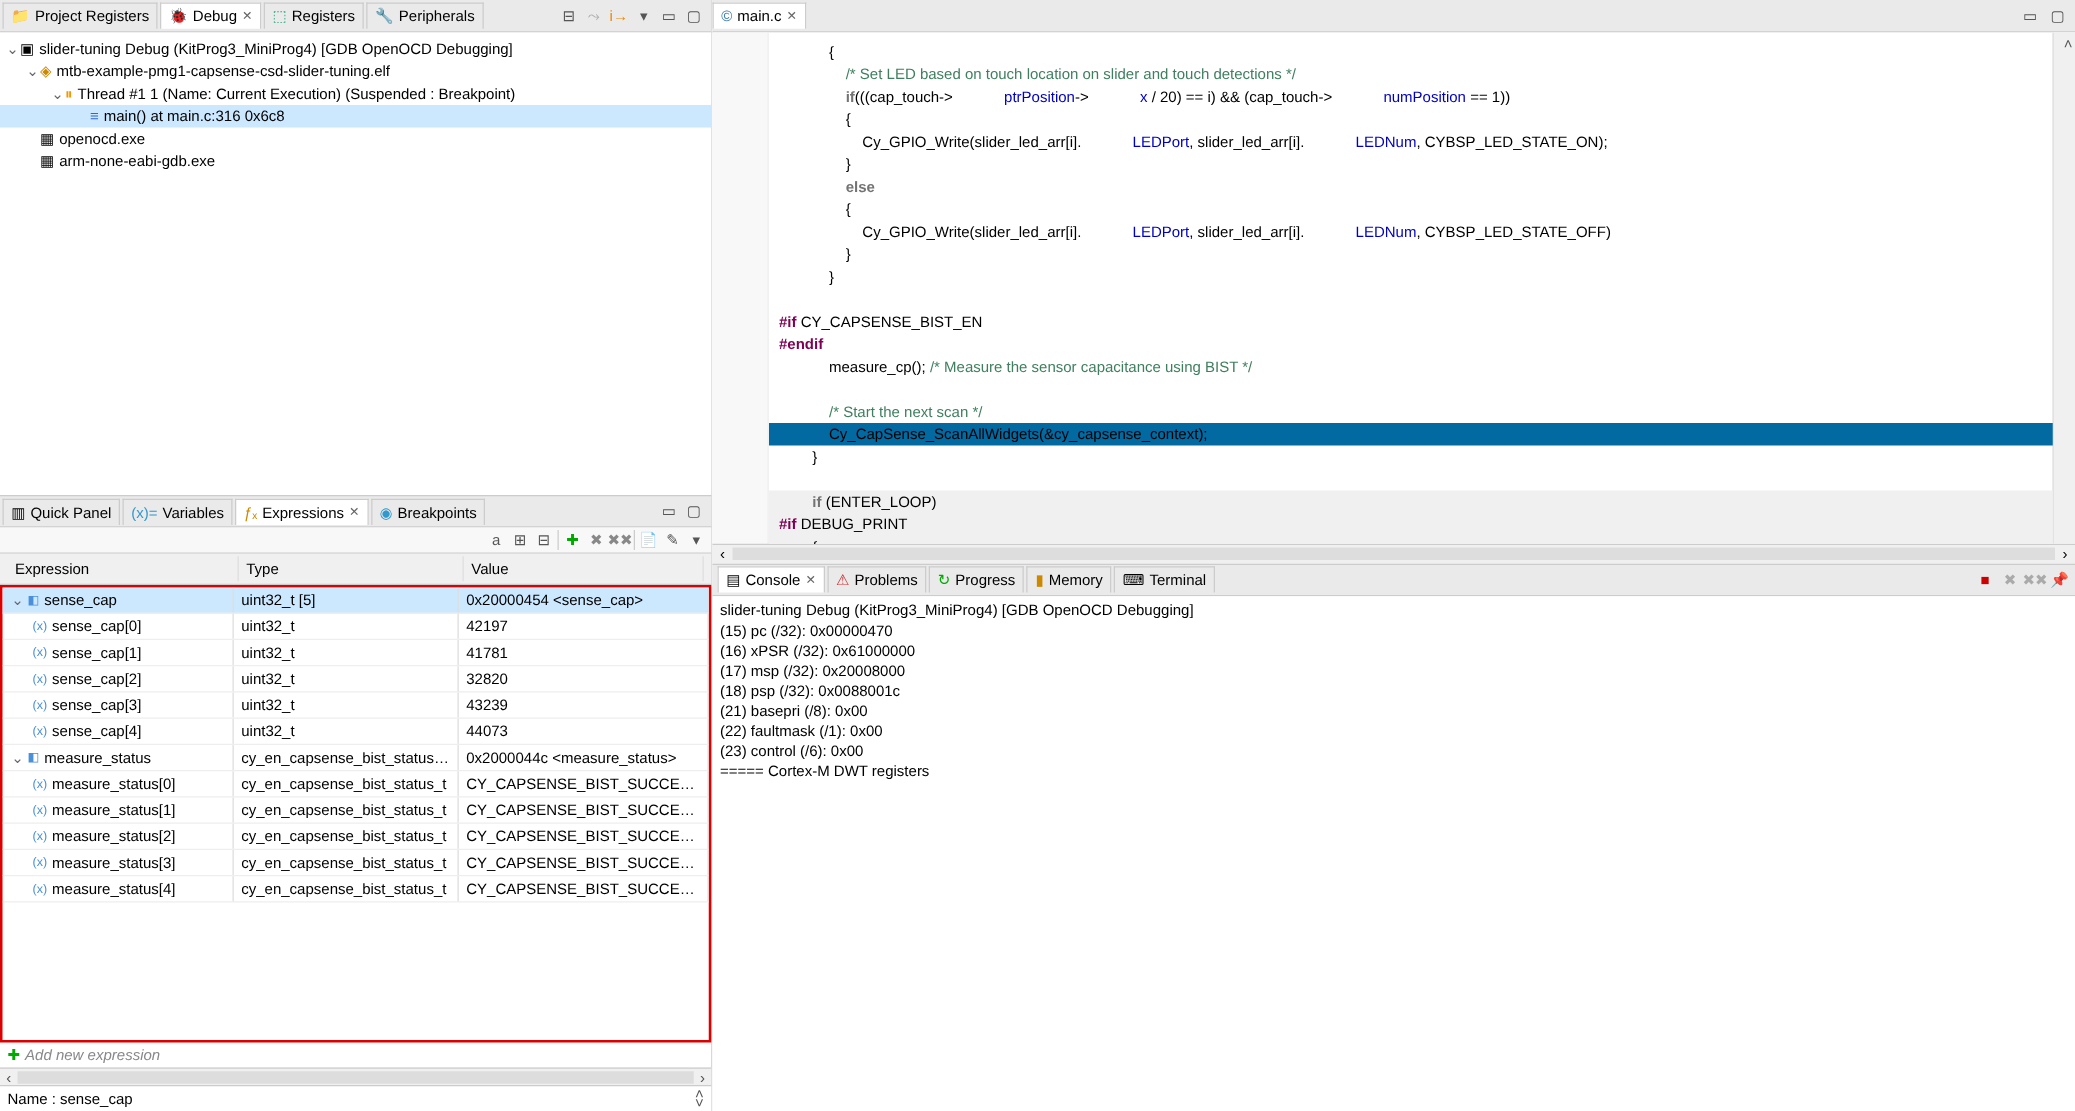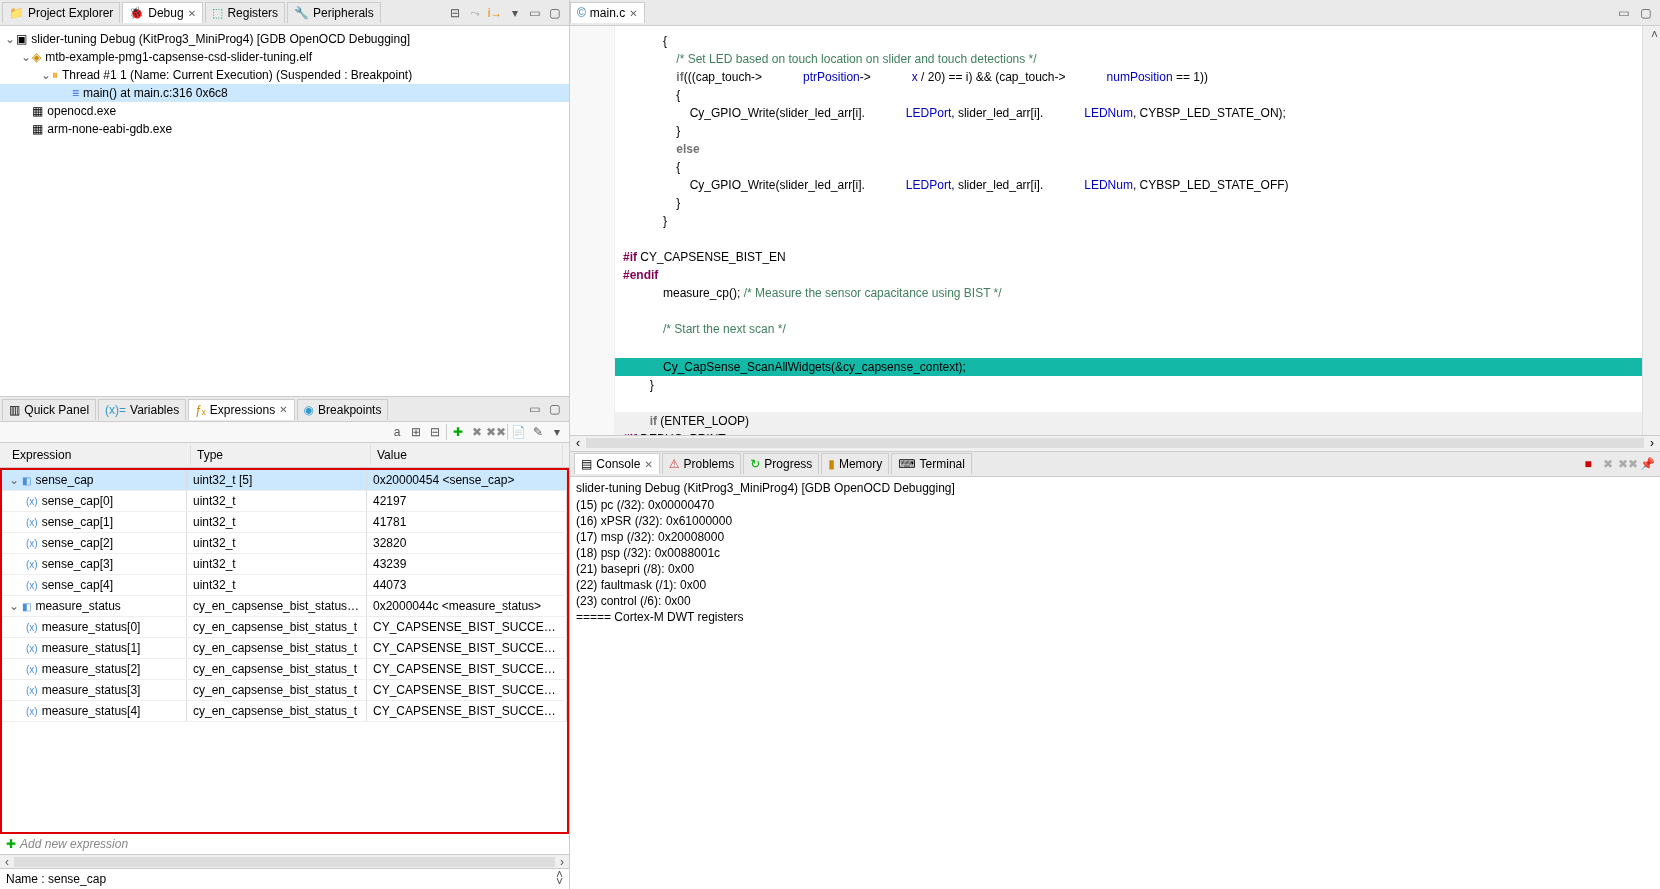--- a/index.html
+++ b/index.html
@@ -48,21 +48,21 @@
 .scroll-bar-h .track { flex: 1; height: 10px; background: #ddd; }
 .detail-line { padding: 3px 6px; background: #fff; border-top: 1px solid #ccc; display: flex; }
 .detail-line .arrows { margin-left: auto; display: flex; flex-direction: column; line-height: 7px; color: #555; }
 
 .editor-tab-bar { display: flex; align-items: center; background: #eaeaea; border-bottom: 1px solid #ccc; height: 26px; }
 .editor { flex: 1; display: flex; overflow: hidden; font-family: Consolas, monospace; font-size: 13px; background: #fff; }
 .gutter { width: 45px; background: #f8f8f8; border-right: 1px solid #eee; flex-shrink: 0; }
 .overview-ruler { width: 18px; background: #f0f0f0; border-left: 1px solid #ddd; flex-shrink: 0; position: relative; }
 .code-area { flex: 1; overflow: auto; padding: 6px 0; position: relative; }
 .code-line { white-space: pre; padding: 0 8px; line-height: 18px; }
-.code-line.highlight-green { background: #14b8a6; margin-top: 20px; }
+.code-line.highlight-green { background: #0369a1; }
 .dim-block { background: #f0f0f0; }
 .kw { color: #737373; font-weight: bold; }
 .pp { color: #7f0055; font-weight: bold; }
 .cm { color: #3f7f5f; }
 .mem { color: #0000c0; margin-left: 41px; }
 .editor-scroll-h { height: 16px; border-top: 1px solid #ccc; display: flex; align-items: center; background: #f0f0f0; }
 
 .console-tab-bar { display: flex; align-items: center; background: #eaeaea; border-top: 1px solid #ccc; border-bottom: 1px solid #ccc; height: 26px; padding: 0 4px; }
 .console-tab-bar .spacer { flex: 1; }
 .console-tab-bar .cbuttons { display: flex; gap: 4px; }
@@ -71,21 +71,21 @@
 .console-line { white-space: pre; line-height: 16px; }
 .right-tab-toolbar { margin-left: auto; display: flex; gap: 6px; padding-right: 6px; }
 </style>
 </head>
 <body>
 
 <div class="left-panel">
   <div class="tab-bar">
     <div class="tab inactive">
       <span class="icon">📁</span>
-      <span>Project Explorer</span>
+      <span>Project Registers</span>
     </div>
     <div class="tab">
       <span class="icon">🐞</span>
       <span>Debug</span>
       <span class="close-x">✕</span>
     </div>
     <div class="tab inactive">
       <span class="icon" style="color:#2a7;">⬚</span>
       <span>Registers</span>
     </div>

